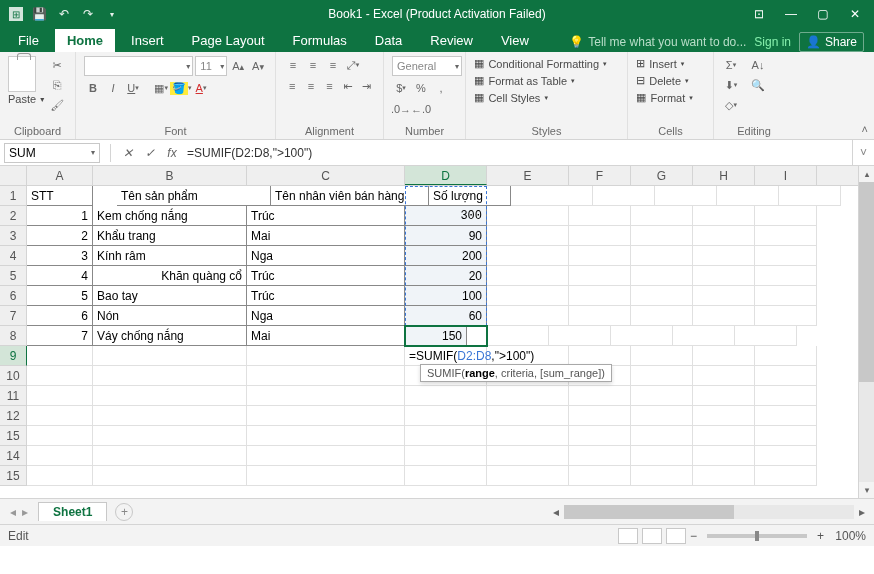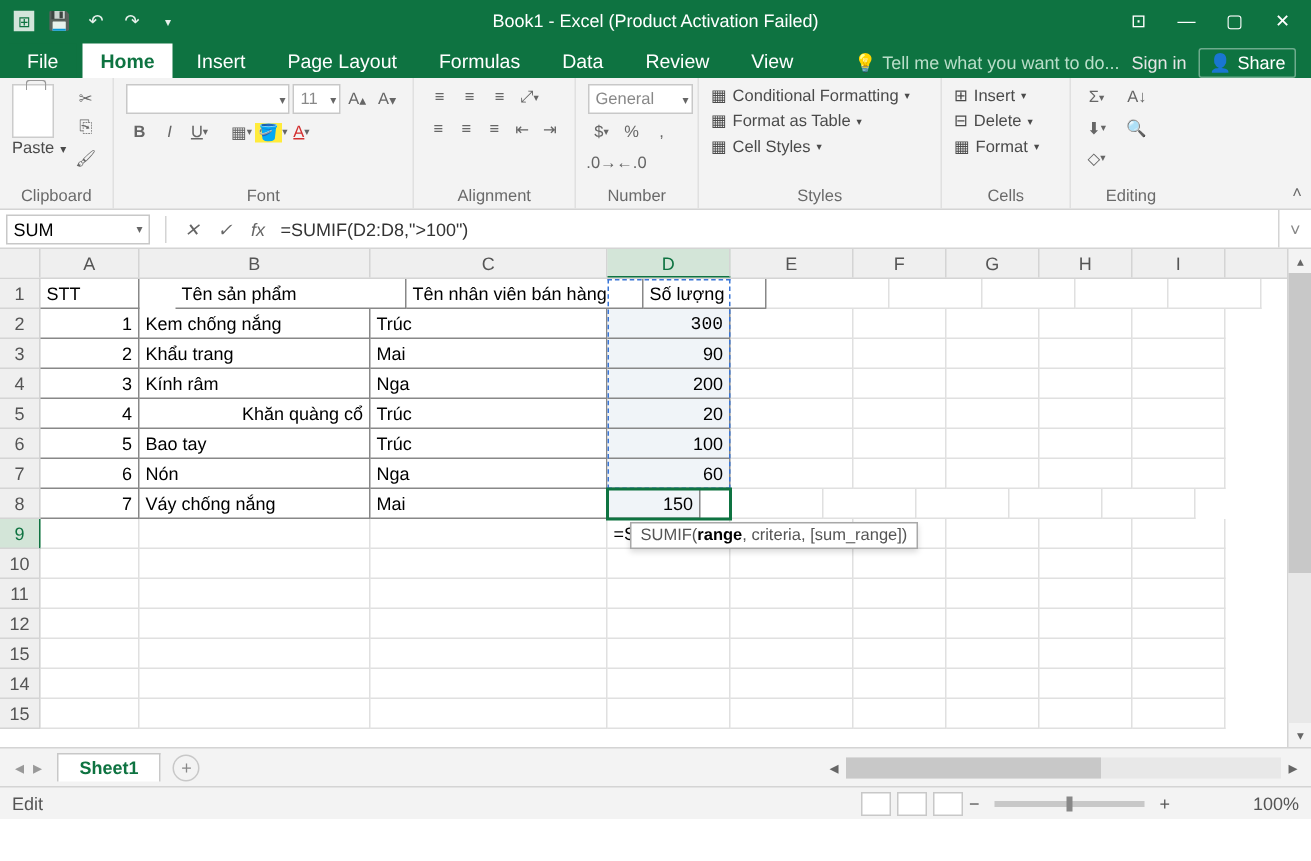--- a/index.html
+++ b/index.html
@@ -85,21 +85,21 @@
 .vscroll{position:absolute;right:0;top:0;width:16px;height:332px;background:#f3f3f3;border-left:1px solid #d4d4d4;}
 .vscroll .track{position:absolute;top:16px;bottom:16px;width:100%;background:#e8e8e8;}
 .vscroll .thumb{position:absolute;top:0;width:100%;height:200px;background:#c8c8c8;}
 .vscroll .arrow{position:absolute;width:16px;height:16px;text-align:center;color:#666;line-height:16px;font-size:9px;}
 
 
 .status{height:22px;background:#f3f3f3;border-top:1px solid #d4d4d4;display:flex;align-items:center;padding:0 8px;font-size:12px;color:#555;}
 .status .views{margin-left:auto;display:flex;gap:4px;align-items:center;}
 .status .vb{width:20px;height:16px;border:1px solid #c8c8c8;background:#fff;}
 .status .slider{width:100px;height:4px;background:#c8c8c8;margin:0 6px;position:relative;}
-.zoomv{min-width:38px;text-align:right;margin-left:44px;}
+.zoomv{min-width:38px;text-align:right;}
 </style>
 </head>
 <body>
 
 <div class="titlebar">
   <div class="qat">
     <div class="qbtn">
         <svg width="14" height="14">
           <rect width="14" height="14" fill="#fff" opacity="0.9"></rect>
           <text x="3" y="11" font-size="10" fill="#0e7341">⊞</text>
@@ -126,21 +126,21 @@
   <div class="tab">Page Layout</div>
   <div class="tab">Formulas</div>
   <div class="tab">Data</div>
   <div class="tab">Review</div>
   <div class="tab">View</div>
   <div class="right-group">
     <div class="tellme">
         <span>💡</span>
         <span>Tell me what you want to do...</span>
       </div>
-    <div style="color:#e5e5e5;">Sign in</div>
+    <div style="color:#86efac;">Sign in</div>
     <div class="share">
         <span>👤</span>
         <span>Share</span>
       </div>
   </div>
 </div>
 
 <div class="ribbon">
   <div class="group" style="width:76px;">
     <div style="display:flex;gap:4px;align-items:flex-start;">
@@ -505,21 +505,21 @@
         <div class="cell" style="width: 62px;"></div>
         <div class="cell" style="width: 62px;"></div>
         <div class="cell" style="width: 62px;"></div>
       </div>
     </div>
 
   <div class="range-border" style="left:405px;top:20px;width:82px;height:140px;"></div>
 
   <div class="active-cell" style="left:404px;top:159px;width:84px;height:22px;"></div>
 
-  <div class="tooltip" style="left:420px;top:182px;">
+  <div class="tooltip" style="left:420px;top:198px;">
     <span>SUMIF(</span><b>range</b><span>, criteria, [sum_range])</span>
   </div>
 
   <div class="vscroll">
     <div class="arrow" style="top:0;">▴</div>
     <div class="track">
         <div class="thumb"></div>
       </div>
     <div class="arrow" style="bottom:0;">▾</div>
   </div>

